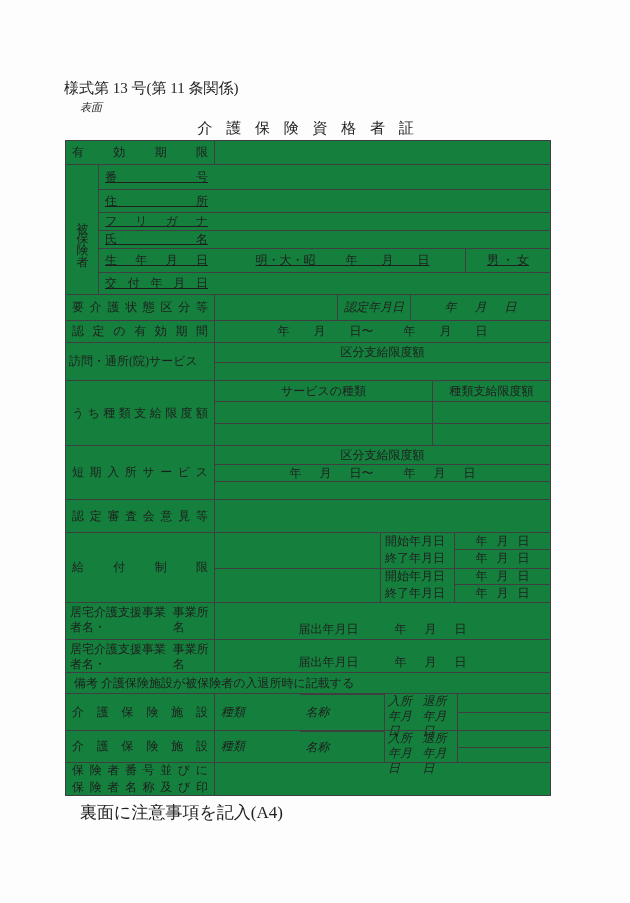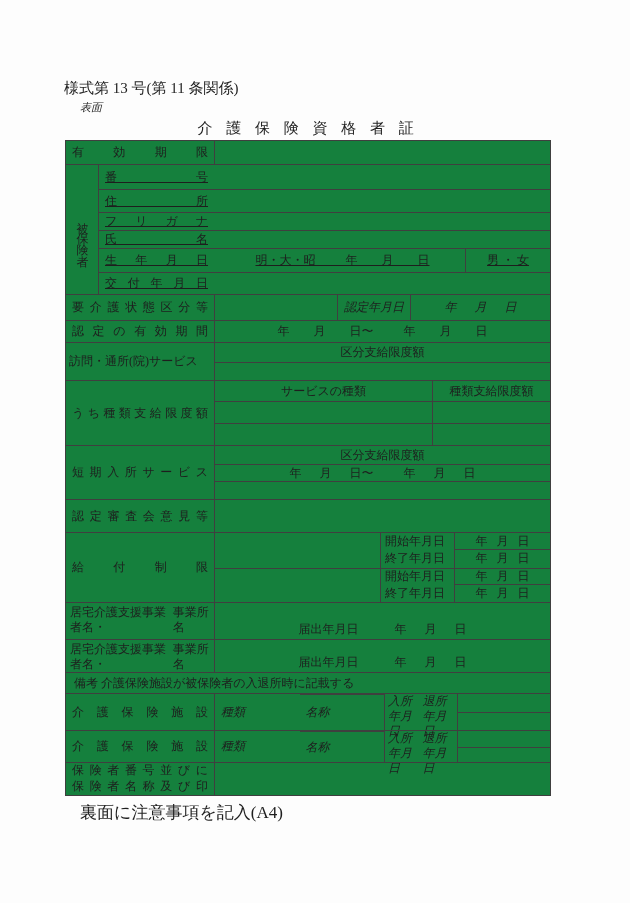--- a/index.html
+++ b/index.html
@@ -81,21 +81,21 @@
   .f-c1 { flex:0 0 169px; display:flex; flex-direction:row; }
   .f-c1 > div { flex:1 1 50%; display:flex; align-items:center; padding-left:6px; }
   .f-c1 > div + div { border-top:1px solid #3f3f3f; }
   .f-c2 { flex:0 0 73px; border-left:1px solid #3f3f3f; display:flex; flex-direction:row;
           justify-content:space-around; padding-left:3px; }
   .f-c3 { flex:1 1 auto; border-left:1px solid #3f3f3f; display:flex; flex-direction:column; }
   .f-c3 > div { flex:1 1 50%; }
   .f-c3 > div + div { border-top:1px solid #3f3f3f; }
 
   
-  .ins-lab { flex:0 0 148px; display:flex; flex-direction:column; justify-content:flex-start; gap:1px; }
+  .ins-lab { flex:0 0 148px; display:flex; flex-direction:column; justify-content:space-between; gap:1px; }
 </style>
 </head>
 <body>
 
 <div class="page">
 
   <div class="hdr-formno">様式第 13 号(第 11 条関係)</div>
   <div class="hdr-side">表面</div>
   <div class="title">介 護 保 険 資 格 者 証</div>
 

